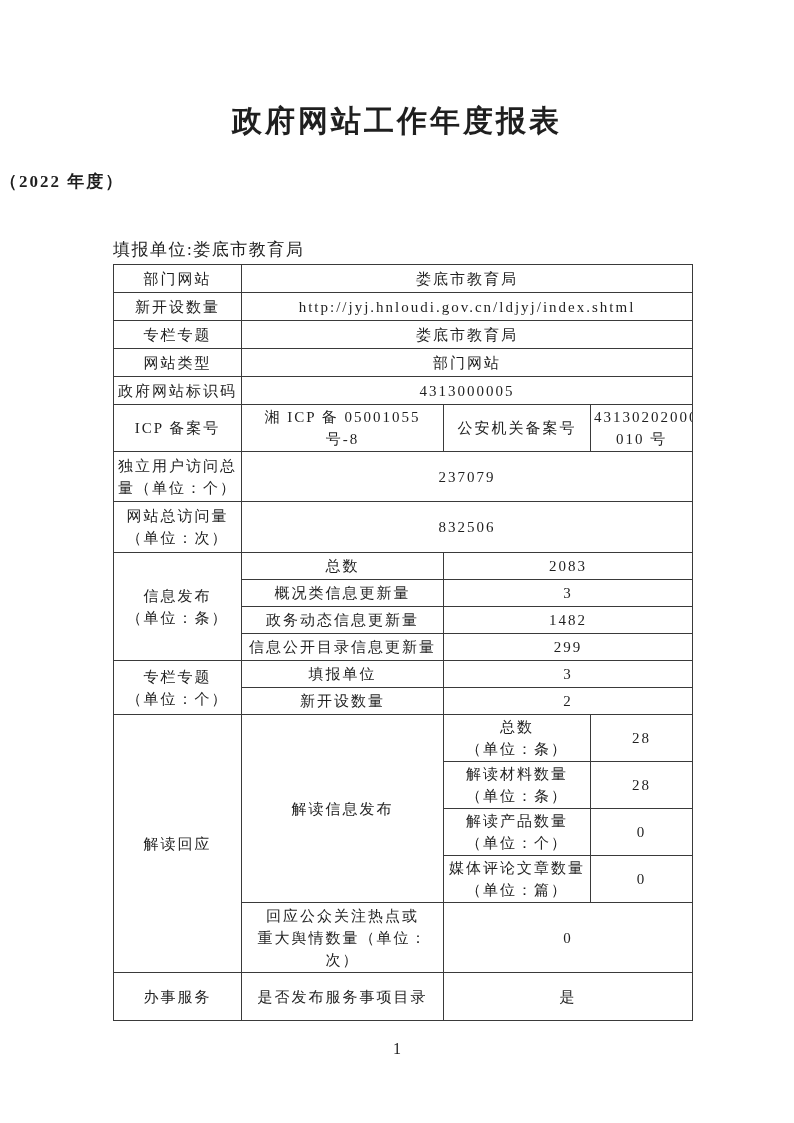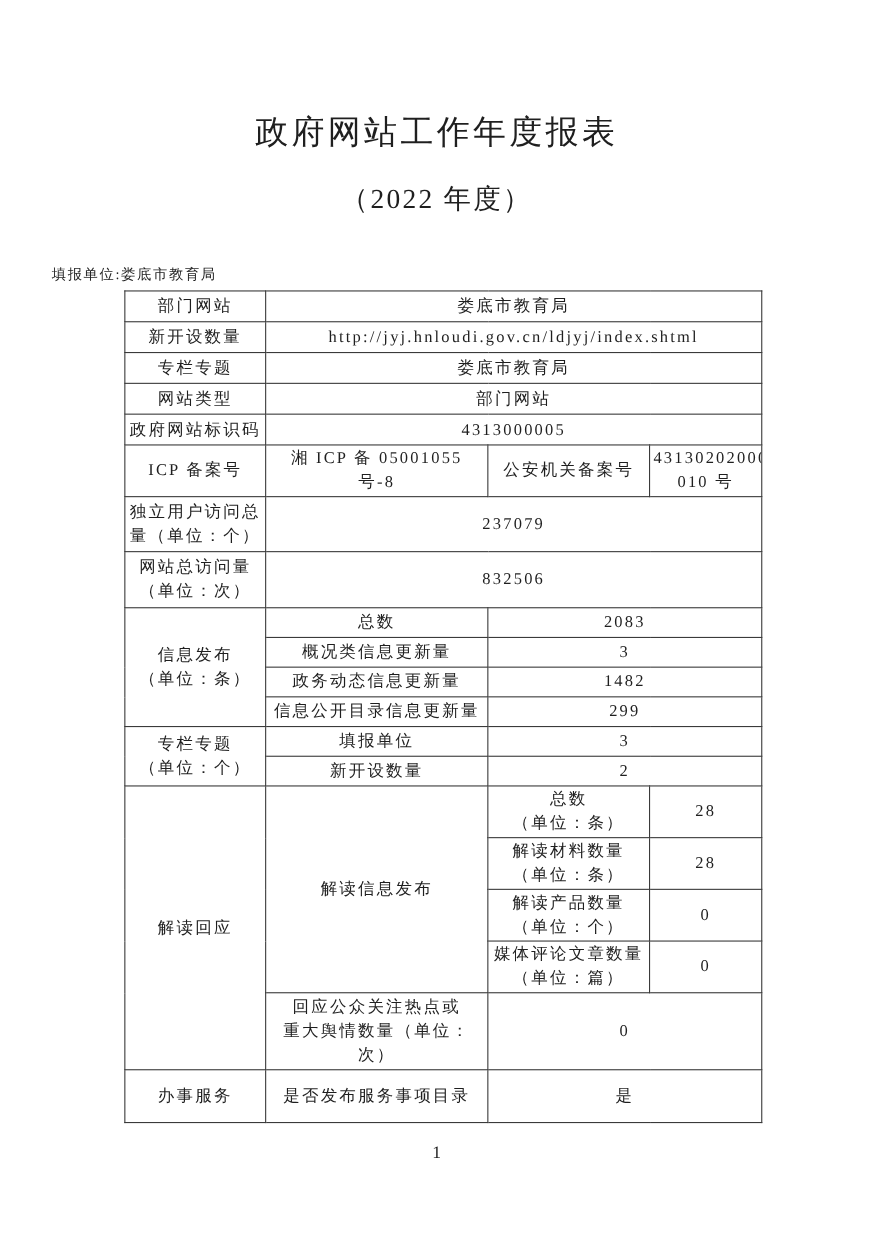--- a/index.html
+++ b/index.html
@@ -10,34 +10,35 @@
       background: #ffffff;
       color: #1f1f1f;
       font-family: "Liberation Serif", "DejaVu Serif", serif;
       overflow: hidden;
     }
     .title {
       margin: 0;
       padding-top: 102px;
       text-align: center;
       font-size: 30px;
-      font-weight: 400;
+      font-weight: 700;
       letter-spacing: 3px;
       line-height: 38px;
     }
     .subtitle {
       margin-top: 30px;
-      text-align: center;
-      font-size: 25px;
+      text-align: left;
+      font-size: 17px;
       letter-spacing: 2px;
       line-height: 24px;
+      font-weight: bold;
     }
     .filler {
-      margin: 47px 0 5px 47px;
-      font-size: 13px;
+      margin: 47px 0 5px 113px;
+      font-size: 17px;
       letter-spacing: 1.5px;
       line-height: 18px;
     }
     table.report {
       border-collapse: collapse;
       table-layout: fixed;
       margin-left: 113px;
       width: 579px;
     }
     table.report td {

